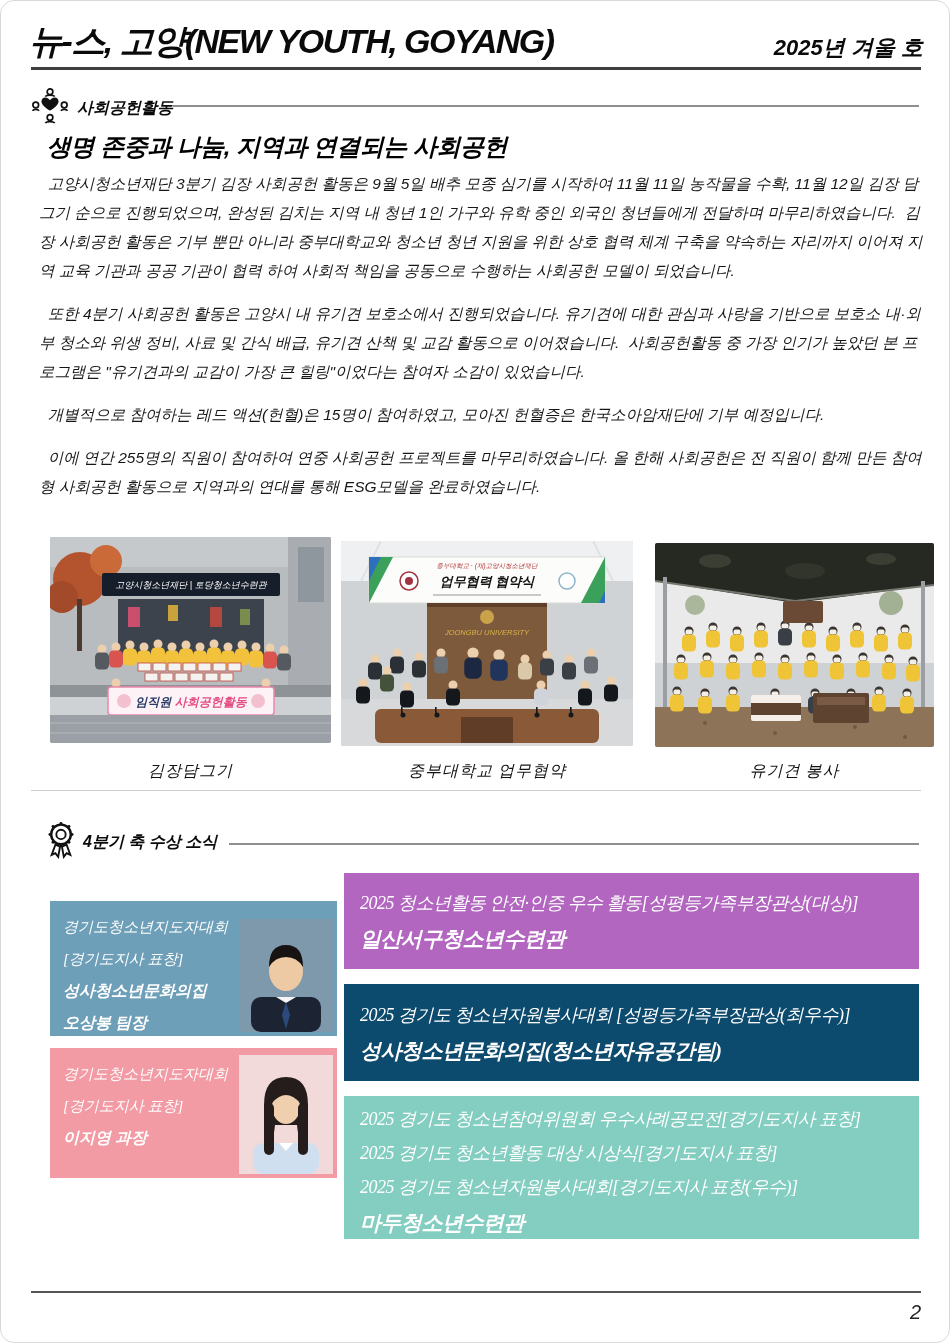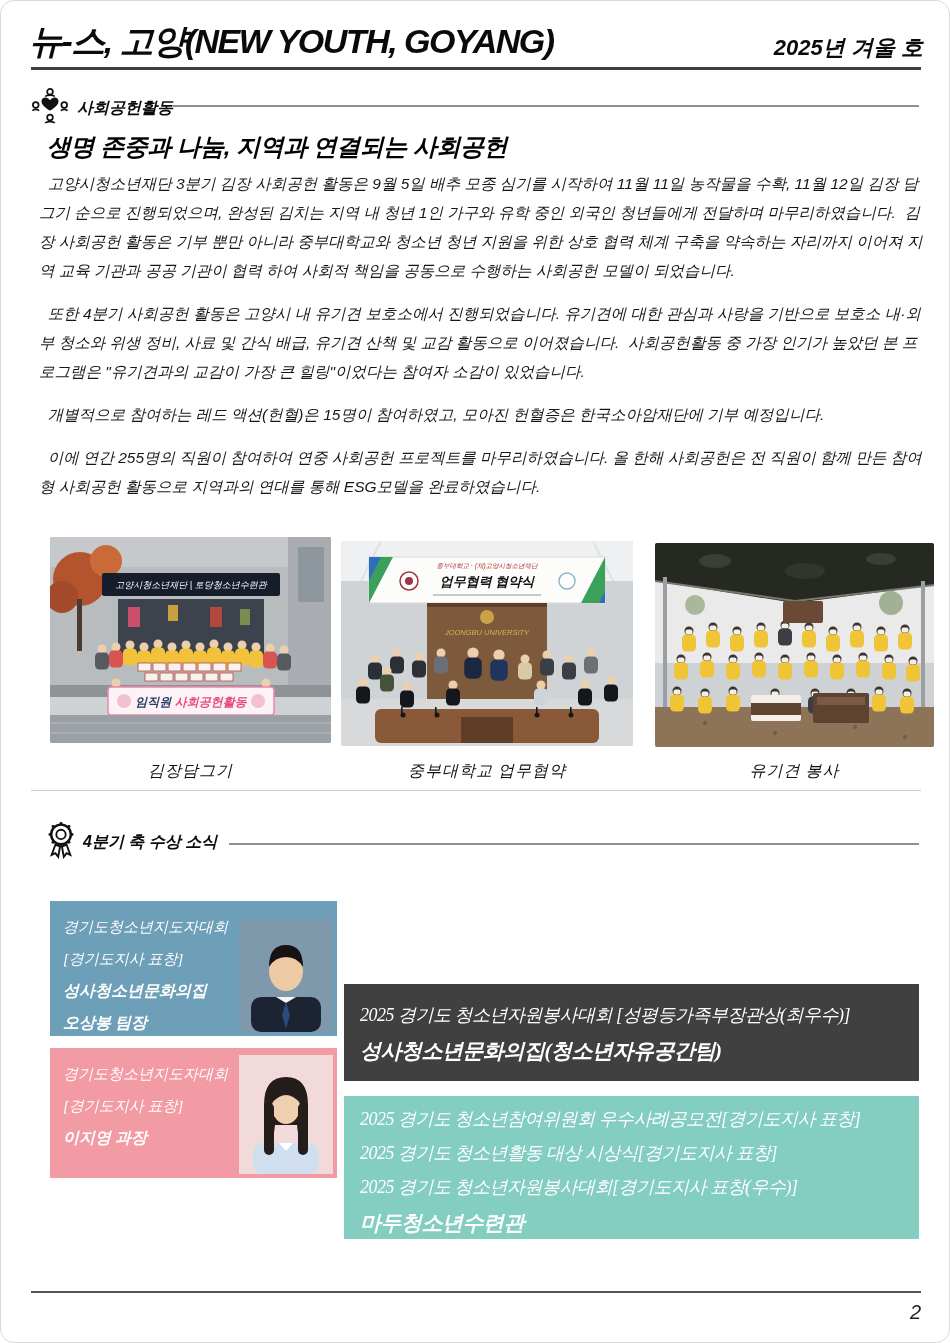--- a/index.html
+++ b/index.html
@@ -381,22 +381,26 @@
         <rect x="14" y="88" width="66" height="31" rx="10" fill="#cfdff0"></rect>
         <polygon points="40,88 47,96 54,88" fill="#ffffff"></polygon>
         <ellipse cx="47" cy="52" rx="14" ry="17" fill="#f0cfae"></ellipse>
         <path d="M33 48 Q33 30 47 30 Q61 30 61 48 Q54 40 47 40 Q40 40 33 48 Z" fill="#241d1c"></path>
         <rect x="25" y="48" width="10" height="52" rx="5" fill="#241d1c"></rect>
         <rect x="59" y="48" width="10" height="52" rx="5" fill="#241d1c"></rect>
       </svg>
     </span>
   </div>
 
-
-  <div class="acard acard-2" style="background-color: #404040;">
+  <div class="acard acard-1" style="background-color: rgb(178, 102, 192);">
+    <div class="a-line">2025 청소년활동 안전·인증 우수 활동[성평등가족부장관상(대상)]</div>
+    <div class="a-winner">일산서구청소년수련관</div>
+  </div>
+
+  <div class="acard acard-2" style="background-color: #0c4a6e;">
     <div class="a-line">2025 경기도 청소년자원봉사대회 [성평등가족부장관상(최우수)]</div>
     <div class="a-winner">성사청소년문화의집(청소년자유공간팀)</div>
   </div>
 
   <div class="acard acard-3" style="background-color: rgb(131, 205, 193);">
     <div class="a-line">2025 경기도 청소년참여위원회 우수사례공모전[경기도지사 표창]</div>
     <div class="a-line">2025 경기도 청소년활동 대상 시상식[경기도지사 표창]</div>
     <div class="a-line">2025 경기도 청소년자원봉사대회[경기도지사 표창(우수)]</div>
     <div class="a-winner">마두청소년수련관</div>
   </div>

